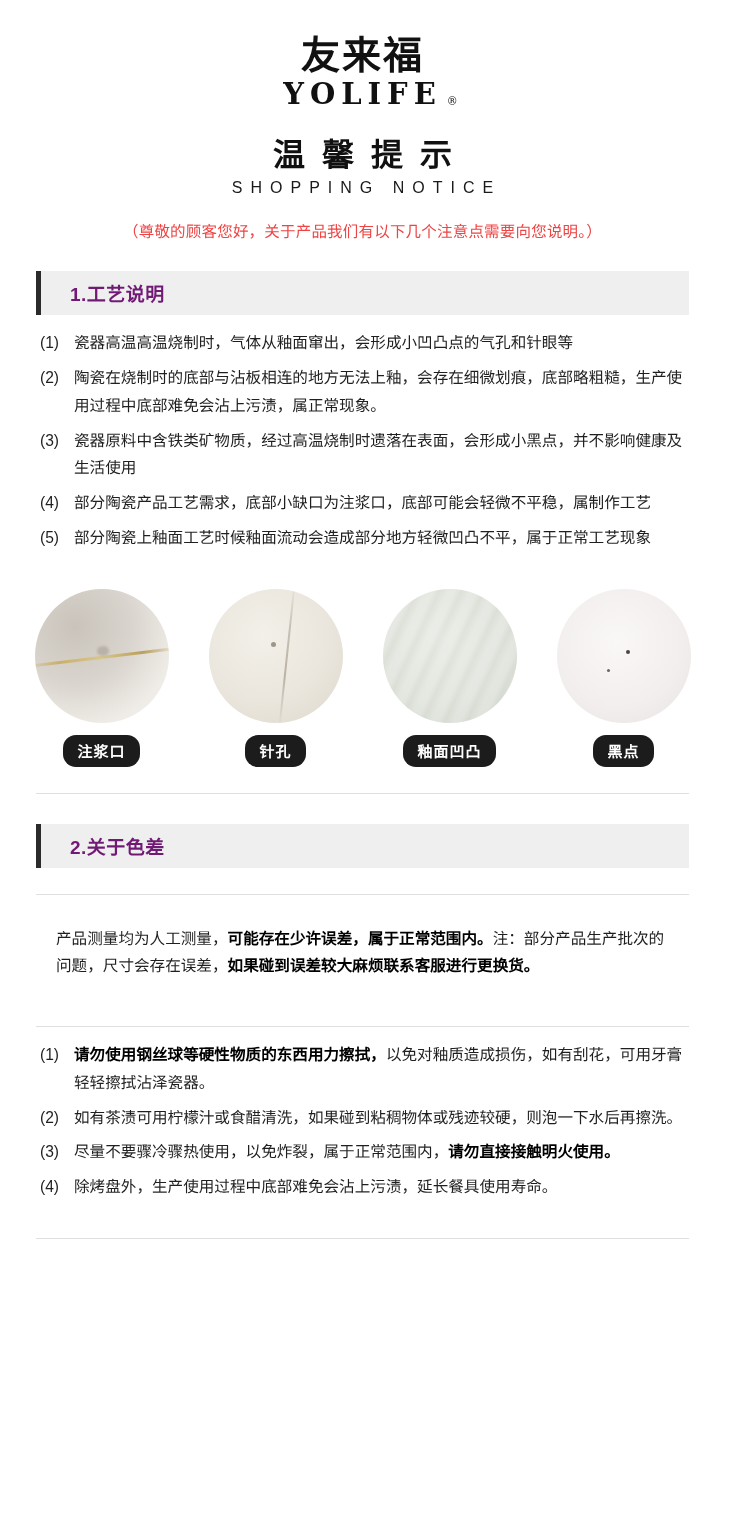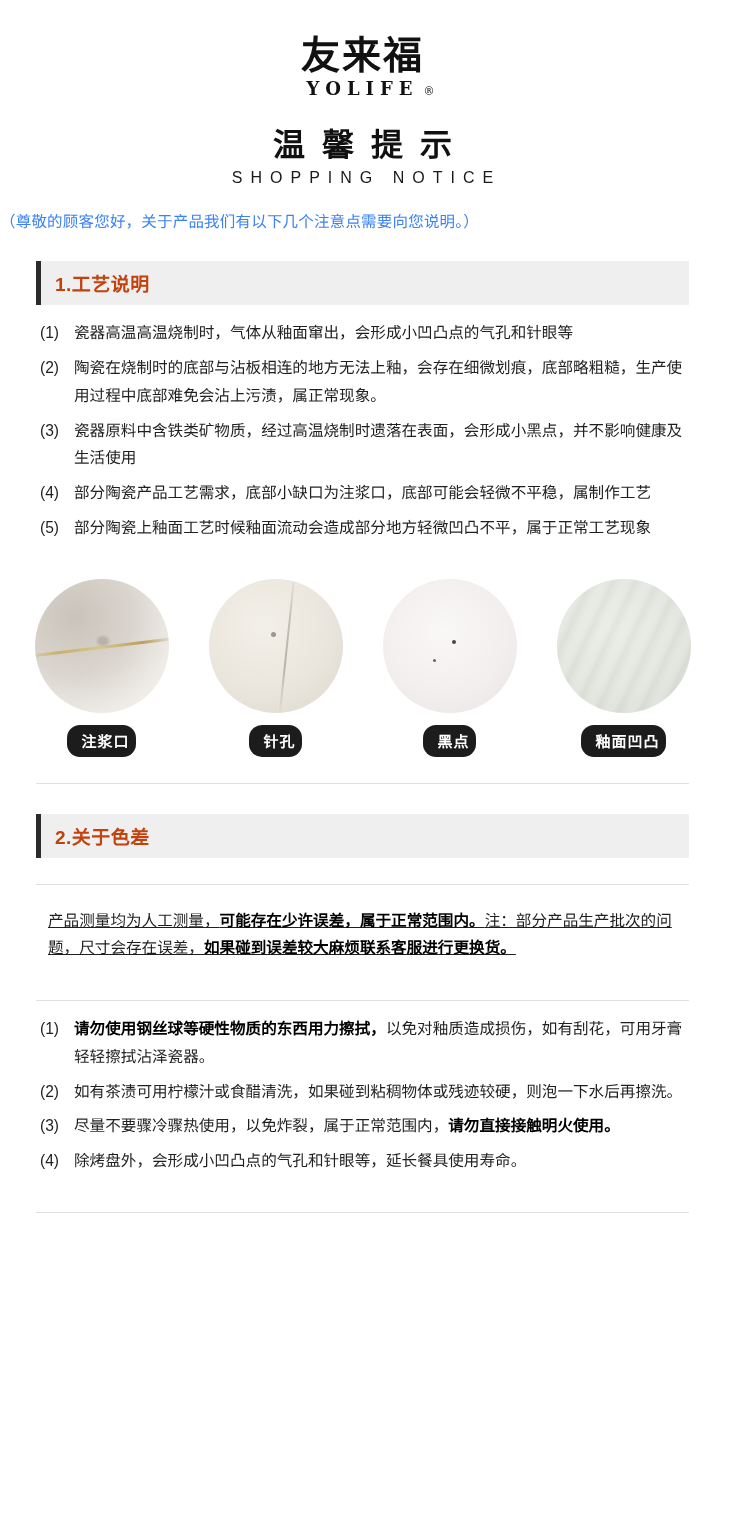--- a/index.html
+++ b/index.html
@@ -34,21 +34,21 @@
     color: #111;
     line-height: 1.12;
   }
   .brand-en-wrap {
     display: inline-block;
     position: relative;
     margin-top: 2px;
   }
   .brand-en {
     font-family: "DejaVu Serif", "Liberation Serif", serif;
-    font-size: 18px;
+    font-size: 29px;
     font-weight: bold;
     letter-spacing: 6px;
     color: #111;
     line-height: 1;
   }
   .brand-reg {
     position: absolute;
     right: -16px;
     bottom: 1px;
     font-size: 11px;
@@ -74,37 +74,38 @@
   .title-en {
     margin-top: 6px;
     font-family: "Liberation Sans", sans-serif;
     font-size: 16px;
     letter-spacing: 8px;
     text-indent: 8px;
     color: #1a1a1a;
   }
   .subtitle {
     margin-top: 22px;
+    text-align: center;
     font-size: 15.5px;
-    color: #3b82f6;
+    color: #ef4444;
     letter-spacing: 0.2px;
   }
 
   
   .section {
     margin: 0 36px;
   }
   .sec-head {
     margin-top: 30px;
     background: #efefef;
-    padding: 8px 14px 9px 14px;
+    padding: 8px 14px 9px 29px;
     border-left: 5px solid #2b2b2b;
     font-size: 19px;
     font-weight: bold;
-    color: #c2410c;
+    color: #701a75;
     letter-spacing: 0.5px;
   }
   .sec-body {
     padding: 14px 4px 4px 4px;
     font-size: 15.6px;
     line-height: 1.78;
     color: #1f1f1f;
   }
   .item {
     display: flex;
@@ -217,21 +218,21 @@
     background: repeating-linear-gradient(115deg, rgba(255,255,255,0.35) 0px, rgba(255,255,255,0.35) 6px, rgba(190,196,186,0.25) 12px, rgba(255,255,255,0.35) 20px);
     opacity: .5;
   }
   .caption {
     display: inline-block;
     margin-top: 12px;
     background: #1c1c1c;
     color: #fff;
     font-size: 15px;
     font-weight: bold;
-    padding: 5px 6px 6px 14px;
+    padding: 5px 14px 6px 14px;
     border-radius: 13px;
     letter-spacing: 1px;
   }
 
   .bottom-space { height: 36px; }
 </style>
 </head>
 <body>
 
 <div class="page">
@@ -285,45 +286,45 @@
       <div class="caption">注浆口</div>
     </div>
     <div class="photo-cell">
       <div class="circle c2">
         <div class="line"></div>
         <div class="pin"></div>
       </div>
       <div class="caption">针孔</div>
     </div>
     <div class="photo-cell">
+      <div class="circle c4">
+        <div class="wave"></div>
+      </div>
+      <div class="caption">釉面凹凸</div>
+    </div>
+    <div class="photo-cell">
       <div class="circle c3">
         <div class="dot"></div>
         <div class="dot b"></div>
       </div>
       <div class="caption">黑点</div>
     </div>
-    <div class="photo-cell">
-      <div class="circle c4">
-        <div class="wave"></div>
-      </div>
-      <div class="caption">釉面凹凸</div>
-    </div>
   </div>
 
   <div class="hr"></div>
 
   <div class="section">
     <div class="sec-head">2.关于色差</div>
   </div>
 
   <div class="hr"></div>
 
   <div class="section">
     <div class="sec-body">
-      <p style="margin:8px;text-decoration:underline;">
+      <p style="margin:16px;">
         <span>产品测量均为人工测量，</span><span class="bold">可能存在少许误差，属于正常范围内。</span><span>注：部分产品生产批次的问题，尺寸会存在误差，</span><span class="bold">如果碰到误差较大麻烦联系客服进行更换货。</span>
       </p>
     </div>
   </div>
 
   <div class="hr"></div>
 
   <div class="section">
     <div class="sec-body">
       <div class="item">
@@ -333,21 +334,21 @@
       <div class="item">
         <span class="num">(2)</span>
         <span class="txt">如有茶渍可用柠檬汁或食醋清洗，如果碰到粘稠物体或残迹较硬，则泡一下水后再擦洗。</span>
       </div>
       <div class="item">
         <span class="num">(3)</span>
         <span class="txt"><span>尽量不要骤冷骤热使用，以免炸裂，属于正常范围内，</span><span class="bold">请勿直接接触明火使用。</span></span>
       </div>
       <div class="item">
         <span class="num">(4)</span>
-        <span class="txt">除烤盘外，会形成小凹凸点的气孔和针眼等，延长餐具使用寿命。</span>
+        <span class="txt">除烤盘外，生产使用过程中底部难免会沾上污渍，延长餐具使用寿命。</span>
       </div>
     </div>
   </div>
 
   <div class="hr"></div>
   <div class="bottom-space"></div>
 
 </div>
 
 </body></html>

